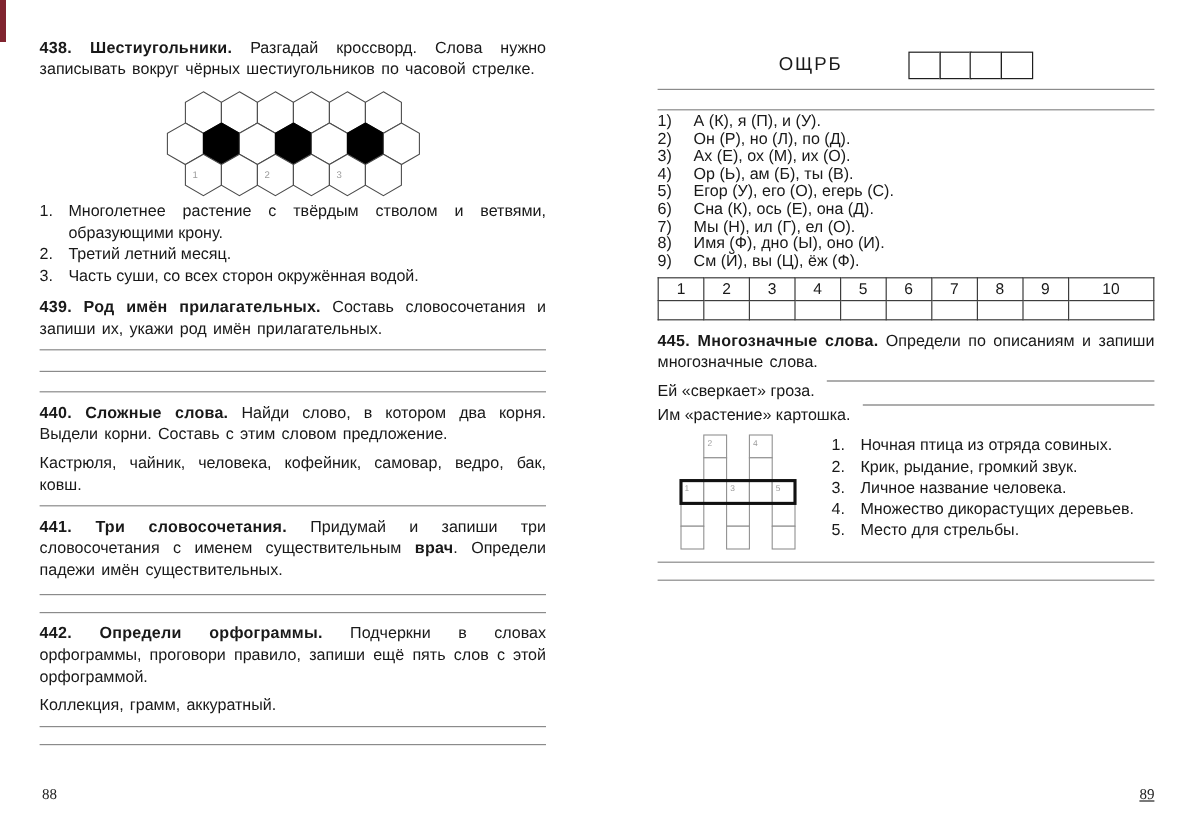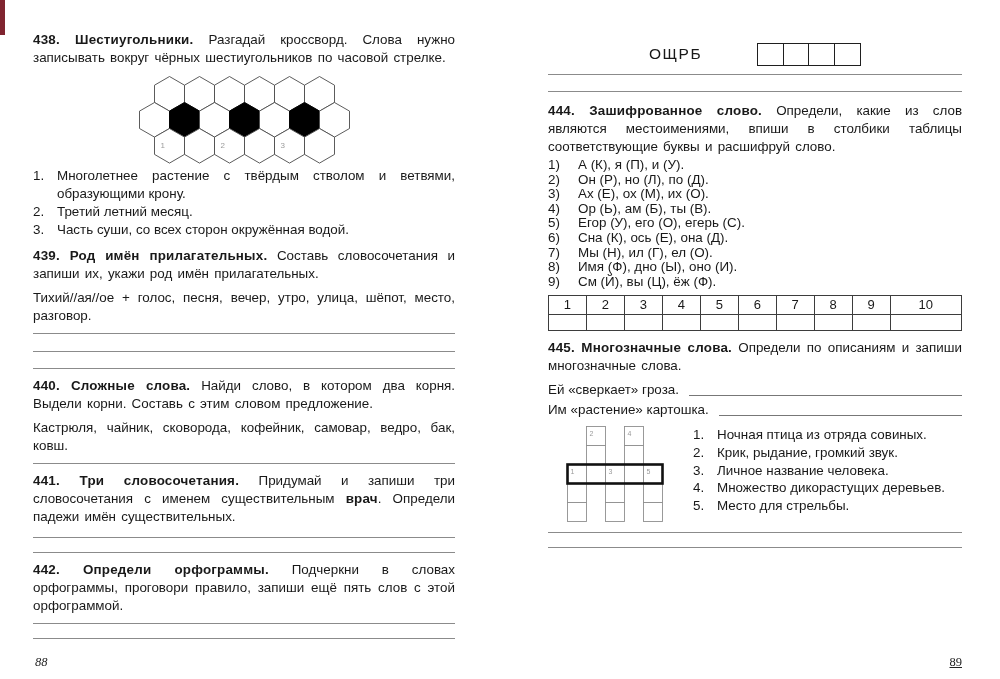--- a/index.html
+++ b/index.html
@@ -24,27 +24,27 @@
   .items .ln{width:30px;}
   .cwclues .lrow{line-height:17.6px;}
   .lettersrow{display:flex;justify-content:center;align-items:center;margin-top:8px;height:24px;gap:41px;}
   .letters{font-size:15.5px;letter-spacing:1.5px;margin-right:14px;}
   .boxes{display:flex;}
   .lbox{width:25px;height:21px;border:1.4px solid #1f1f1f;margin-left:-1.4px;background:#fff;}
   .lbox:first-child{margin-left:0;}
   .ltable{width:100%;border-collapse:collapse;margin-top:6px;}
   .ltable td{border:1px solid #3d3d3d;text-align:center;padding:0;height:17px;font-size:13px;}
   .ltable tr.empty td{height:15px;}
-  .fillrow{display:flex;align-items:flex-end;}
+  .fillrow{display:flex;align-items:flex-start;}
   .fr-rule{flex:1;margin-left:10px;margin-bottom:3px;border-bottom:1.1px solid #777;}
   .cwrow{display:flex;margin-top:5px;}
   .cwfig{flex:none;margin-left:17px;}
   .cwclues{flex:1;margin-left:28px;margin-top:2px;}
   .pagenum{position:absolute;bottom:8px;font-family:"Liberation Serif","DejaVu Serif",serif;font-size:12.5px;color:#222;}
-  .pl{left:2px;font-style:italic;} .pr{right:0;text-decoration:underline;}
+  .pl{left:2px;} .pr{right:0;text-decoration:underline;}
   svg{display:inline-block;vertical-align:top;}
 </style>
 </head>
 <body>
 
 <div id="spread">
   <div class="corner-mark"></div>
 
   <div class="page" id="pageL">
 
@@ -87,44 +87,44 @@
         <div class="lrow">
             <span class="ln">3.</span>
             <span class="lt">Часть суши, со всех сторон окружённая водой.</span>
           </div>
       </div>
     </section>
 
     <section>
       <p class="exhead mt8"><b>439. Род имён прилагательных.</b>
 <span>Составь словосочетания и запиши их, укажи род имён прилагательных.</span></p>
-      <p class="mt6">Тихий//ая//ое + голос, песня, вечер, утро, улица, шёпот, место, разговор.</p>
       <div class="wline wl-e"></div>
       <div class="wline wl-b"></div>
       <div class="wline wl-a"></div>
     </section>
 
     <section>
       <p class="exhead mt8"><b>440. Сложные слова.</b>
 <span>Найди слово, в котором два корня. Выдели корни. Составь с этим словом предложение.</span></p>
-      <p class="mt6">Кастрюля, чайник, сковорода, кофейник, самовар, ведро, бак, ковш.</p>
+      <p class="mt6">Кастрюля, чайник, человека, кофейник, самовар, ведро, бак, ковш.</p>
       <div class="wline wl-e"></div>
     </section>
 
     <section>
       <p class="exhead mt8"><b>441. Три словосочетания.</b>
 <span>Придумай и запиши три словосочетания с именем существительным</span>
 <b>врач</b><span>. Определи падежи имён существительных.</span></p>
       <div class="wline wl-c"></div>
       <div class="wline wl-d"></div>
     </section>
 
     <section>
       <p class="exhead mt8"><b>442. Определи орфограммы.</b>
 <span>Подчеркни в словах орфограммы, проговори правило, запиши ещё пять слов с этой орфограммой.</span></p>
+      <p class="mt6">Коллекция, грамм, аккуратный.</p>
       <div class="wline wl-e"></div>
       <div class="wline wl-d"></div>
     </section>
 
     <div class="pagenum pl">88</div>
   </div>
 
   <div class="page" id="pageR">
 
     <section>
@@ -135,22 +135,20 @@
             <span class="lbox"></span>
             <span class="lbox"></span>
             <span class="lbox"></span>
         </div>
       </div>
       <div class="wline wl-e"></div>
       <div class="wline wl-a"></div>
     </section>
 
     <section>
-      <p class="exhead mt10"><b>444. Зашифрованное слово.</b>
-<span>Определи, какие из слов являются местоимениями, впиши в столбики таблицы соответствующие буквы и расшифруй слово.</span></p>
       <div class="items mt5">
         <div class="lrow">
             <span class="ln">1)</span>
             <span class="lt">А (К), я (П), и (У).</span>
           </div>
         <div class="lrow">
             <span class="ln">2)</span>
             <span class="lt">Он (Р), но (Л), по (Д).</span>
           </div>
         <div class="lrow">

